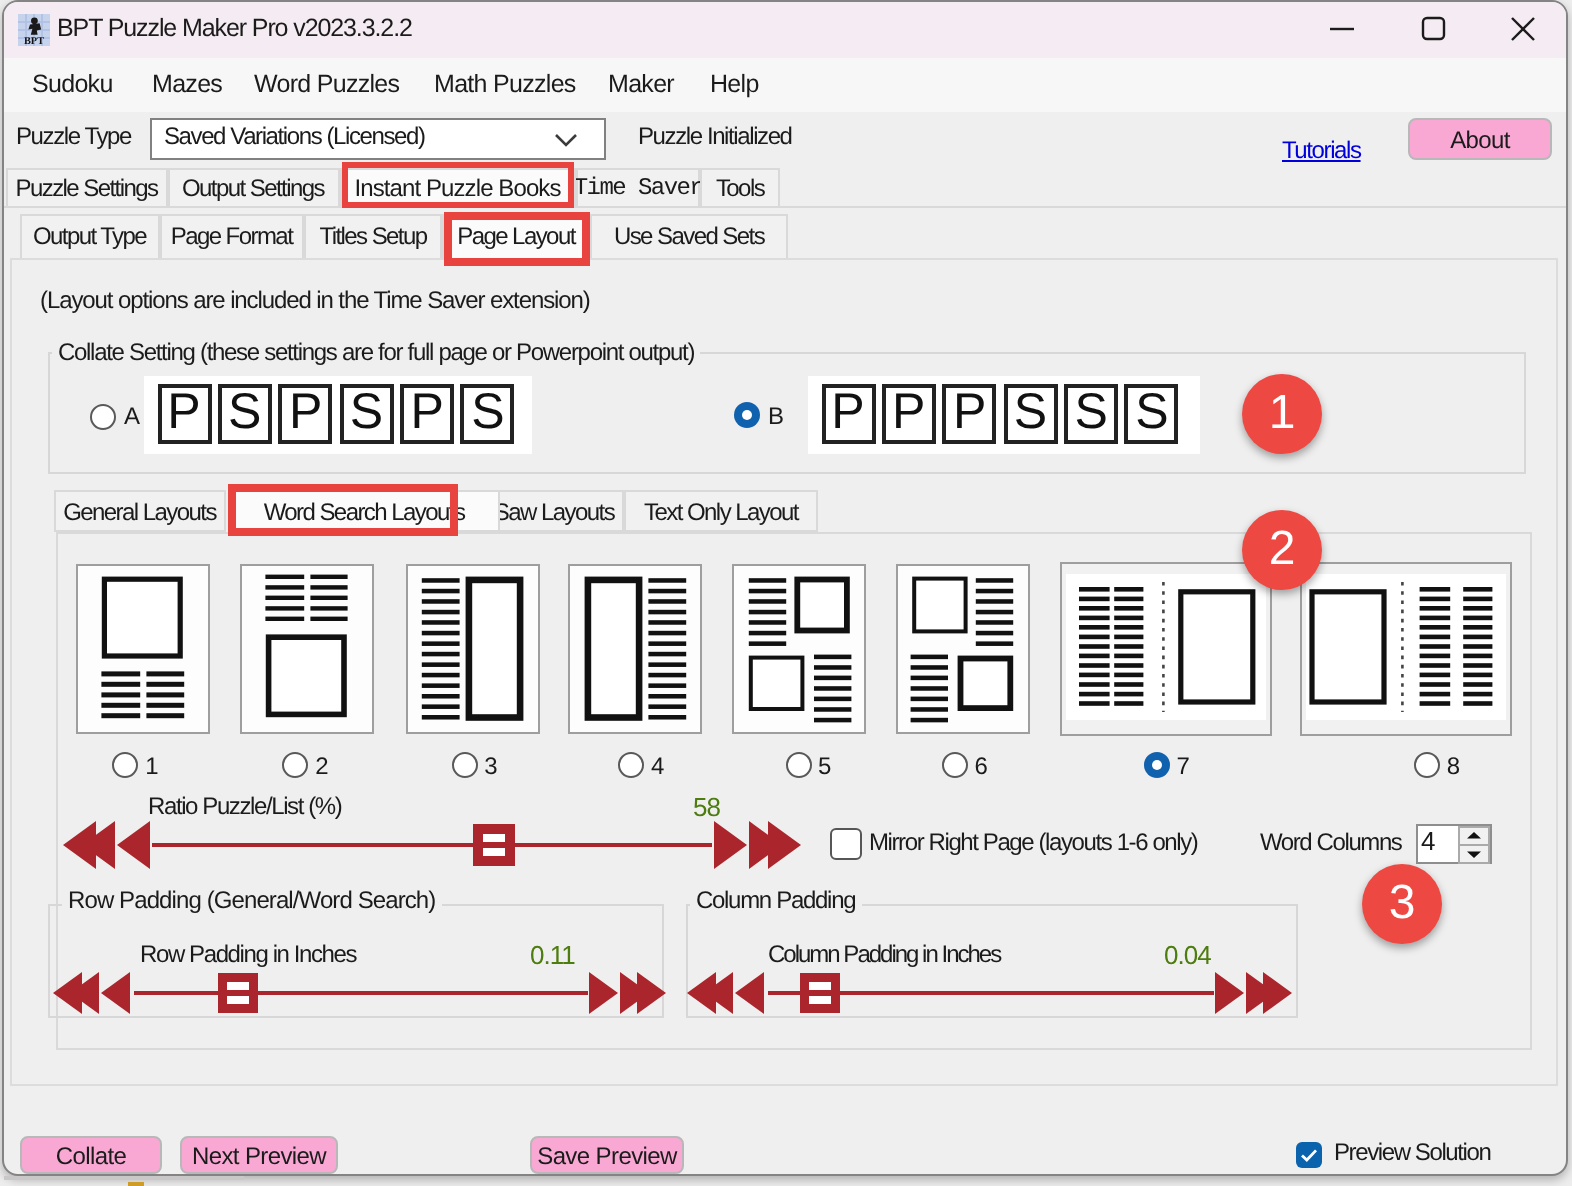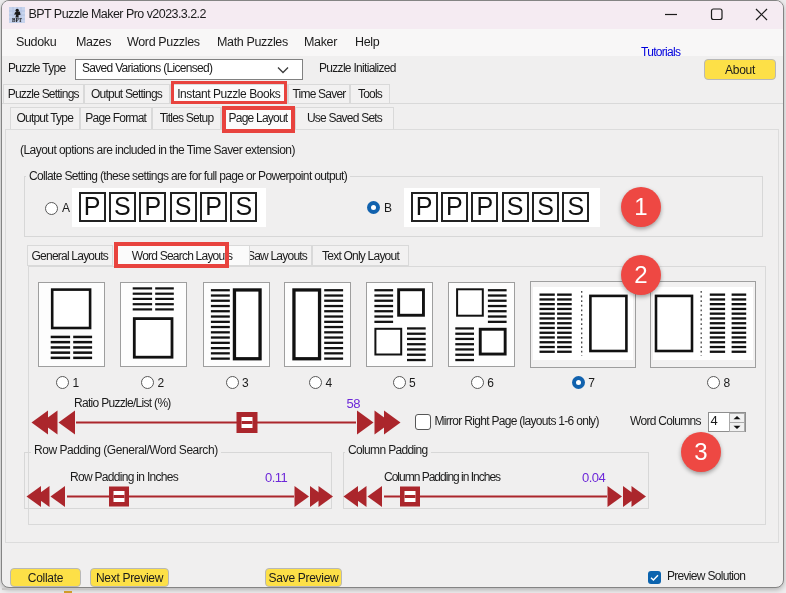--- a/index.html
+++ b/index.html
@@ -2,37 +2,37 @@
 <html><head><meta charset="utf-8">
 <style>
 *{margin:0;padding:0;box-sizing:border-box}
 html,body{width:786px;height:593px;overflow:hidden}
 body{font-family:"Liberation Sans",sans-serif;background:#eeedee;position:relative}
 .win{position:absolute;left:1px;top:0;width:783px;height:588px;background:#f0efef;
   border:1px solid #848484;border-radius:8px;box-shadow:0 2px 5px rgba(0,0,0,.25)}
 .abs{position:absolute}
 .lab{position:absolute;font-size:12px;color:#1b1b1b;white-space:nowrap;letter-spacing:-0.7px}
 .val{font-size:13px;letter-spacing:-0.5px}
-.gray{color:#6d28d9}
+.gray{color:#4d7c0f}
 .titlebar{position:absolute;left:2px;top:1px;width:781px;height:28px;background:#f5ebf2;border-radius:7px 7px 0 0}
 .menubar{position:absolute;left:2px;top:29px;width:781px;height:27px;background:#f8f7f7}
 .menu{position:absolute;font-size:12.5px;color:#1b1b1b;white-space:nowrap;letter-spacing:-0.35px}
 .tabcell{position:absolute;font-size:12px;color:#1b1b1b;border:1px solid #d9d9d9;
   background:#f2f1f1;display:flex;align-items:center;justify-content:center;
   letter-spacing:-0.78px;white-space:nowrap}
 .tabsel{background:#fbfbfb;z-index:2}
 .fieldset{position:absolute;border:1px solid #d7d7d7}
 .legend{position:absolute;font-size:12px;color:#1b1b1b;background:#f0efef;padding:0 3px;
   white-space:nowrap;letter-spacing:-0.65px;z-index:3}
 .thumb{position:absolute;background:#fdfdfd;border:1px solid #9e9e9e}
 .badge{position:absolute;width:40px;height:40px;border-radius:50%;background:#ee4843;
   color:#fff;font-size:24px;display:flex;align-items:center;justify-content:center;
   box-shadow:0 2px 4px rgba(0,0,0,.35);z-index:30}
 .annbox{position:absolute;border:3.5px solid #e8433e;z-index:25}
-.btn{position:absolute;background:#fde047;border:1px solid #b8b8b8;border-radius:4px;
+.btn{position:absolute;background:#f9a8d4;border:1px solid #b8b8b8;border-radius:4px;
   font-size:12px;color:#1b1b1b;display:flex;align-items:center;justify-content:center;letter-spacing:-0.3px}
 .psbox{position:absolute;background:#fff;display:flex;align-items:center;gap:3.4px;padding-left:6.5px}
 .psletter{width:27px;height:30.5px;border:2px solid #222;background:#fff;color:#111;
   font-size:25px;display:flex;align-items:center;justify-content:center;flex:none;margin-top:-1.5px}
 </style></head><body>
 <div class="win"></div>
 
 <div class="titlebar"></div>
 <svg class="abs" style="left:9px;top:7px" width="16" height="16" viewBox="0 0 16 16">
 <rect width="16" height="16" fill="#c6d3ec"></rect>
@@ -55,26 +55,26 @@
 <div class="menu" style="left:217px;top:34.5px">Math Puzzles</div>
 <div class="menu" style="left:304px;top:34.5px">Maker</div>
 <div class="menu" style="left:355px;top:34.5px">Help</div>
 <div class="lab" style="left:8px;top:61.3px">Puzzle Type</div>
 <div class="abs" style="left:75px;top:59px;width:228px;height:21px;background:#fff;border:1px solid #818181"></div>
 <div class="lab" style="left:82px;top:61.3px">Saved Variations (Licensed)</div>
 <svg class="abs" style="left:276px;top:66px" width="14" height="8" viewBox="0 0 14 8">
 <polyline points="2,1.5 7,6.5 12,1.5" fill="none" stroke="#3b3b3b" stroke-width="1.3"></polyline>
   </svg>
 <div class="lab" style="left:319px;top:61.3px">Puzzle Initialized</div>
-<div class="lab" style="left:641px;top:45px;color:#0000dd;">Tutorials</div>
+<div class="lab" style="left:641px;top:68px;color:#0000dd;text-decoration:underline">Tutorials</div>
 <div class="btn" style="left:704px;top:59px;width:72px;height:21px">About</div>
 <div class="tabcell" style="left:3px;top:84px;width:80.5px;height:19.5px;">Puzzle Settings</div>
 <div class="tabcell" style="left:83.5px;top:84px;width:86.0px;height:19.5px;">Output Settings</div>
 <div class="tabcell tabsel" style="left:169.5px;top:84px;width:118.5px;height:19.5px;letter-spacing:-0.45px;">Instant Puzzle Books</div>
-<div class="tabcell" style="left:288px;top:84px;width:62px;height:19.5px;">Time Saver</div>
+<div class="tabcell" style="left:288px;top:84px;width:62px;height:19.5px;font-family:Liberation Mono, monospace;">Time Saver</div>
 <div class="tabcell" style="left:350px;top:84px;width:40px;height:19.5px;">Tools</div>
 <div class="abs" style="left:2px;top:102.5px;width:781px;height:1px;background:#d9d9d9"></div>
 <div class="tabcell" style="left:10px;top:107px;width:69.5px;height:22.5px">Output Type</div>
 <div class="tabcell" style="left:79.5px;top:107px;width:72.5px;height:22.5px">Page Format</div>
 <div class="tabcell" style="left:152px;top:107px;width:69px;height:22.5px">Titles Setup</div>
 <div class="tabcell tabsel" style="left:221px;top:107px;width:74px;height:22.5px">Page Layout</div>
 <div class="tabcell" style="left:295px;top:107px;width:99px;height:22.5px">Use Saved Sets</div>
 <div class="abs" style="left:5px;top:129px;width:774px;height:414px;border:1px solid #dcdcdc"></div>
 <div class="annbox" style="left:170.5px;top:80.5px;width:116px;height:23px"></div>
 <div class="annbox" style="left:221.5px;top:106px;width:73px;height:27px;border-width:4.5px"></div>

